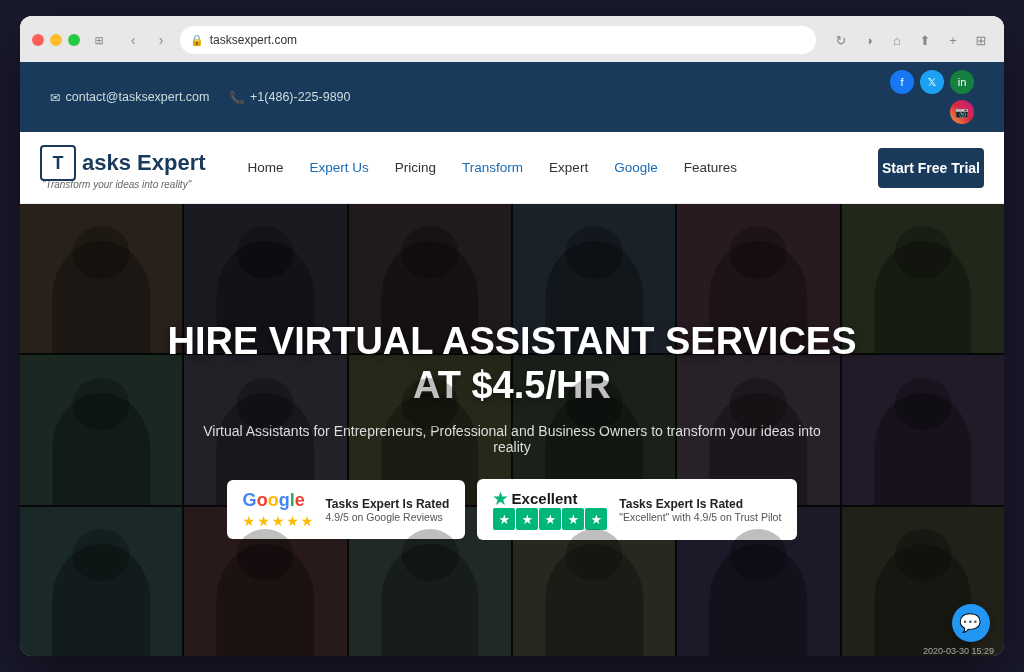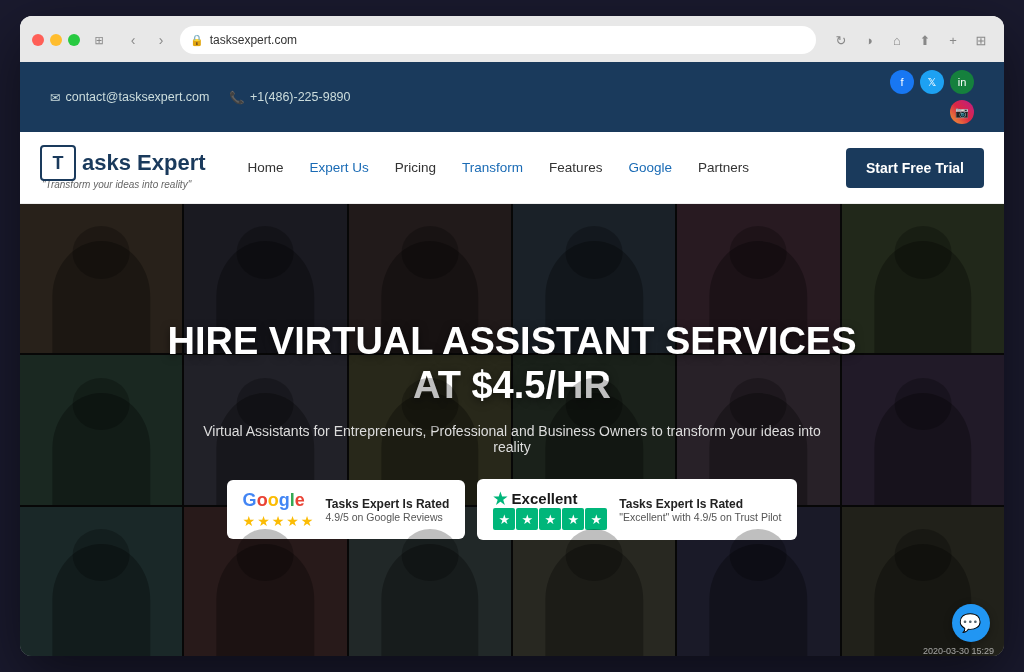--- a/index.html
+++ b/index.html
@@ -191,21 +191,21 @@
       color: #333;
       cursor: pointer;
       white-space: nowrap;
       font-weight: 500;
     }
     .nav-link.active { color: #1a6bb5; }
     .nav-cta {
       margin-left: auto;
       background: #1a3a5c;
       color: white;
-      padding: 12px 20px;
+      padding: 12px 4px;
       border-radius: 4px;
       font-size: 14px;
       font-weight: 600;
       cursor: pointer;
       white-space: nowrap;
     }
 
     
     .hero {
       flex: 1;
@@ -446,23 +446,23 @@
           <div class="logo-icon">T</div>
           <div class="logo-text">asks Expert</div>
         </div>
         <div class="logo-tagline">"Transform your ideas into reality"</div>
       </div>
       <div class="nav-links">
         <div class="nav-link">Home</div>
         <div class="nav-link active">Expert Us</div>
         <div class="nav-link">Pricing</div>
         <div class="nav-link active">Transform</div>
+        <div class="nav-link">Expert</div>
+        <div class="nav-link active">Google</div>
         <div class="nav-link">Features</div>
-        <div class="nav-link active">Google</div>
-        <div class="nav-link">Partners</div>
       </div>
       <div class="nav-cta">Start Free Trial</div>
     </div>
 
     <div class="hero">
 
       <div class="hero-bg">
         <div class="hero-cell"></div>
         <div class="hero-cell"></div>
         <div class="hero-cell"></div>

